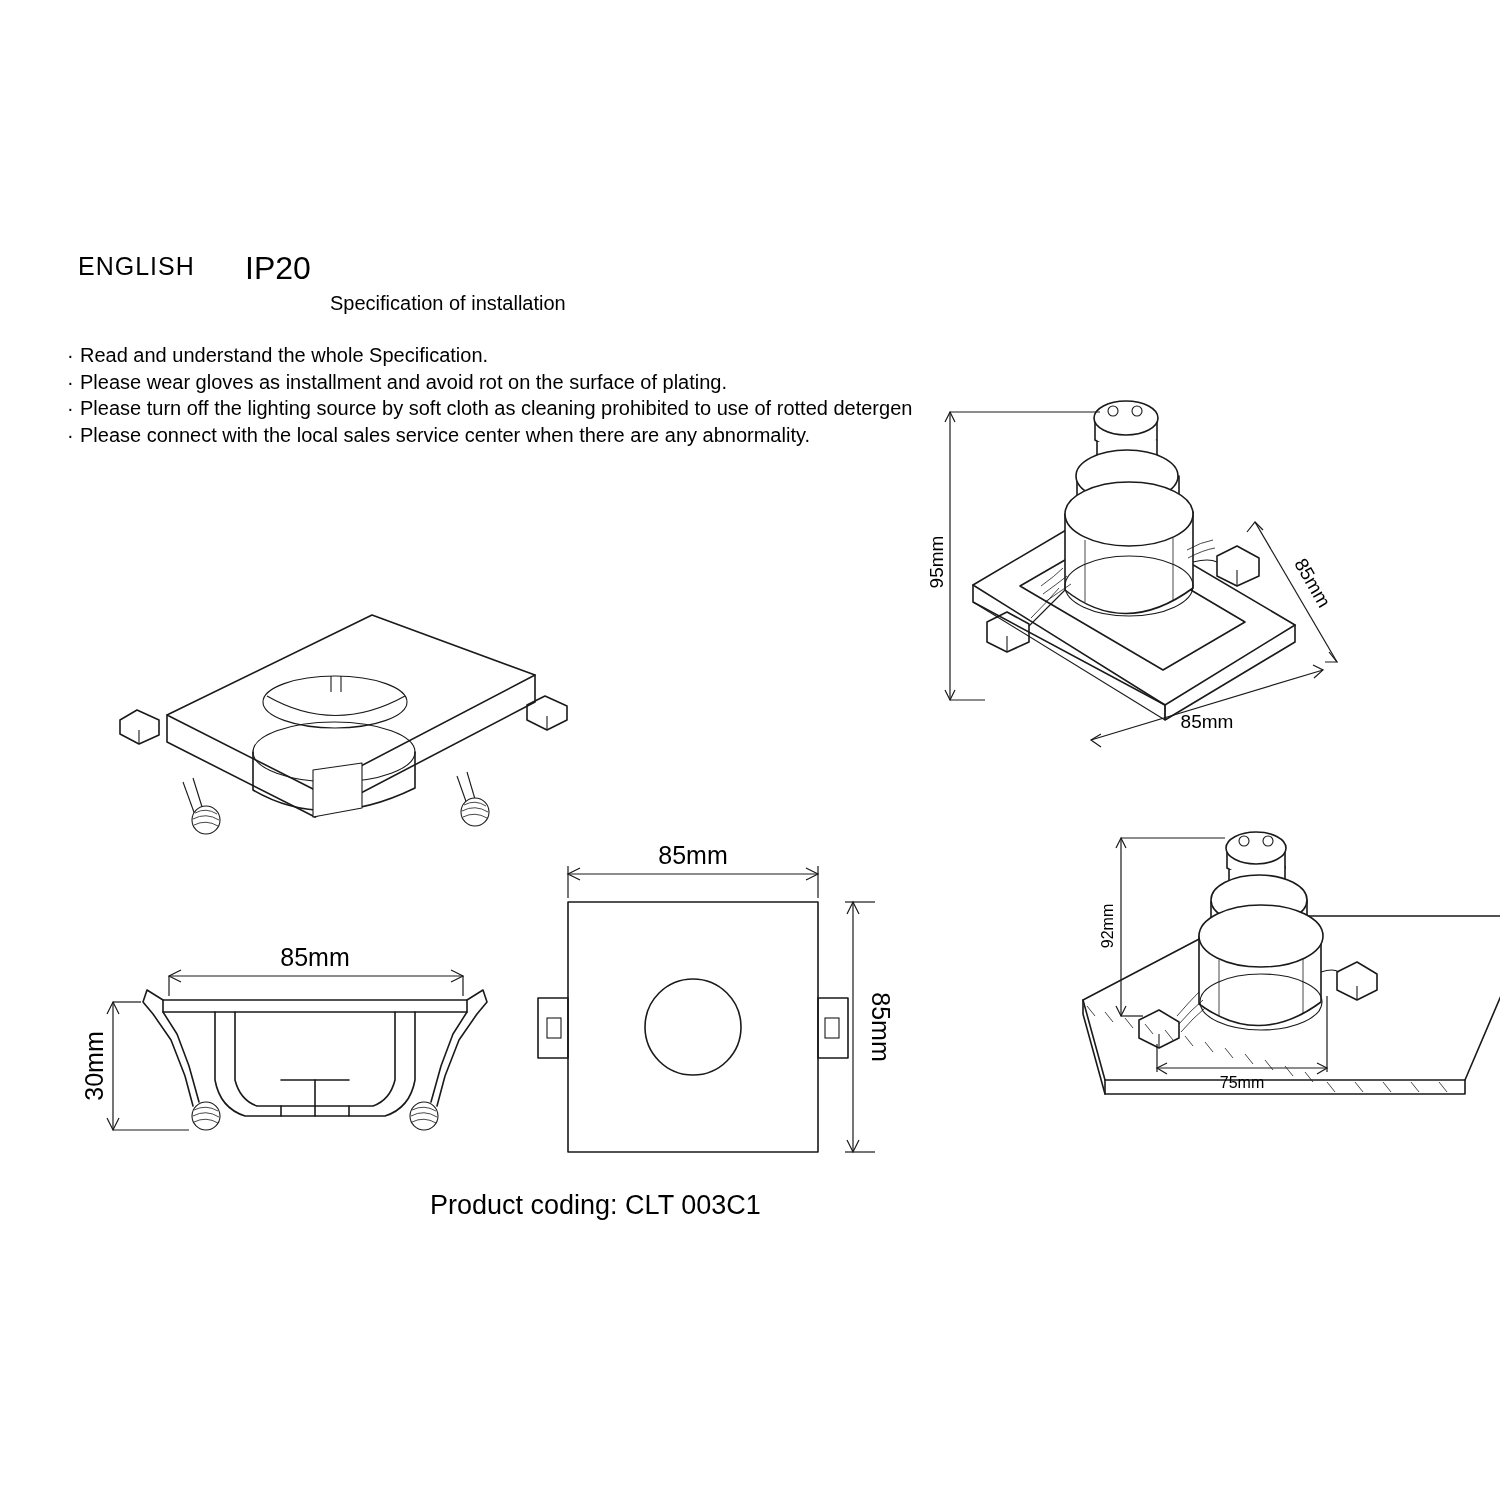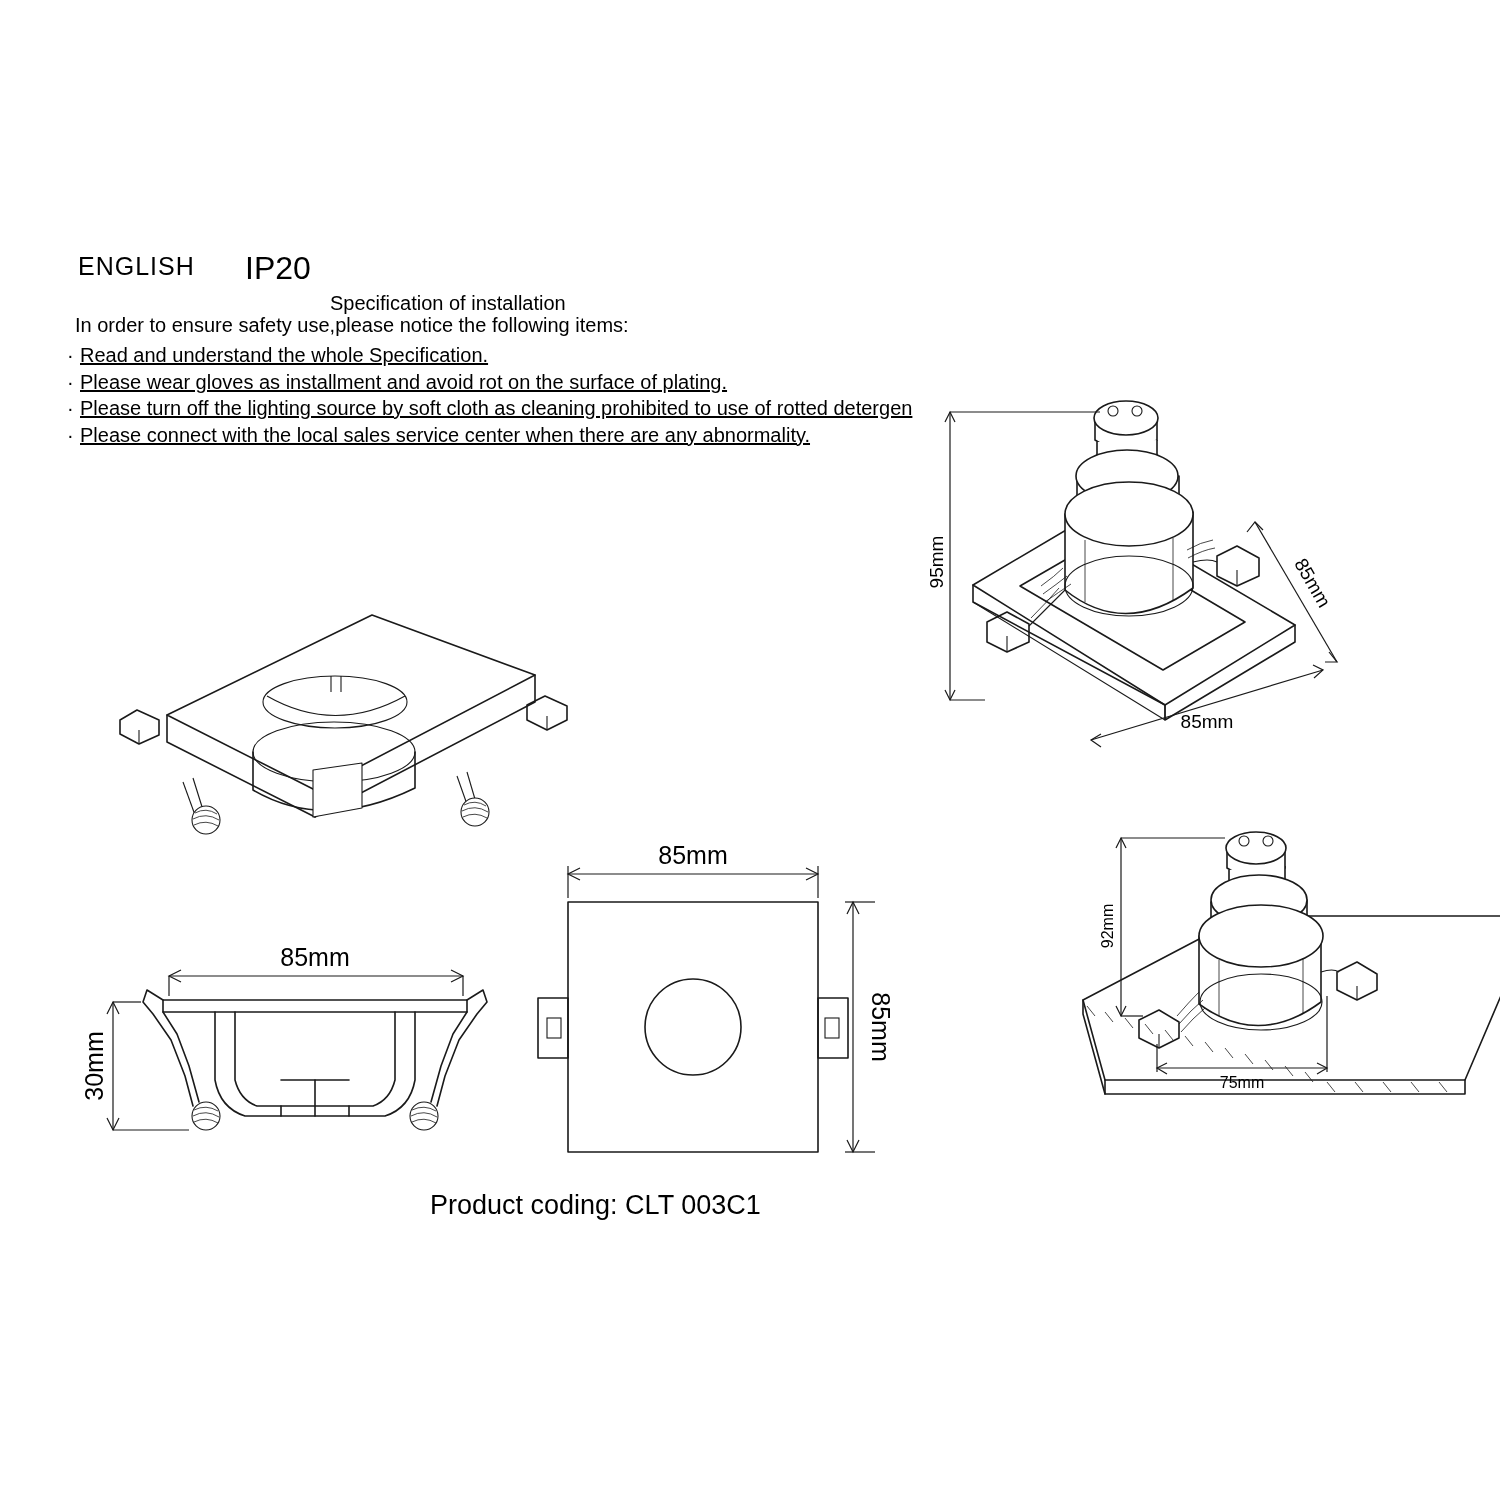--- a/index.html
+++ b/index.html
@@ -46,21 +46,20 @@
   }
   .bullets {
     position: absolute;
     left: 22px;
     top: 342px;
     font-size: 20px;
     line-height: 26.5px;
   }
   .bullets div {
     white-space: nowrap;
-    text-decoration: underline;
   }
   .bullets .dot {
     display: inline-block;
     width: 13px;
   }
 
   
   .product-coding {
     position: absolute;
     left: 385px;
@@ -86,21 +85,20 @@
   }
 </style>
 </head>
 <body>
 
 <div id="page">
 
   <div class="lang-label">ENGLISH</div>
   <div class="ip-label">IP20</div>
   <div class="spec-title">Specification of installation</div>
-  <div class="intro">In order to ensure safety use,please notice the following items:</div>
 
   <div class="bullets">
     <div><span class="dot">·</span><span>Read and understand the whole Specification.</span></div>
     <div><span class="dot">·</span><span>Please wear gloves as installment and avoid rot on the surface of plating.</span></div>
     <div><span class="dot">·</span><span>Please turn off the lighting source by soft cloth as cleaning prohibited to use of rotted detergen</span></div>
     <div><span class="dot">·</span><span>Please connect with the local sales service center when there are any abnormality.</span></div>
   </div>
 
   <div class="product-coding">Product coding: CLT 003C1</div>
 

